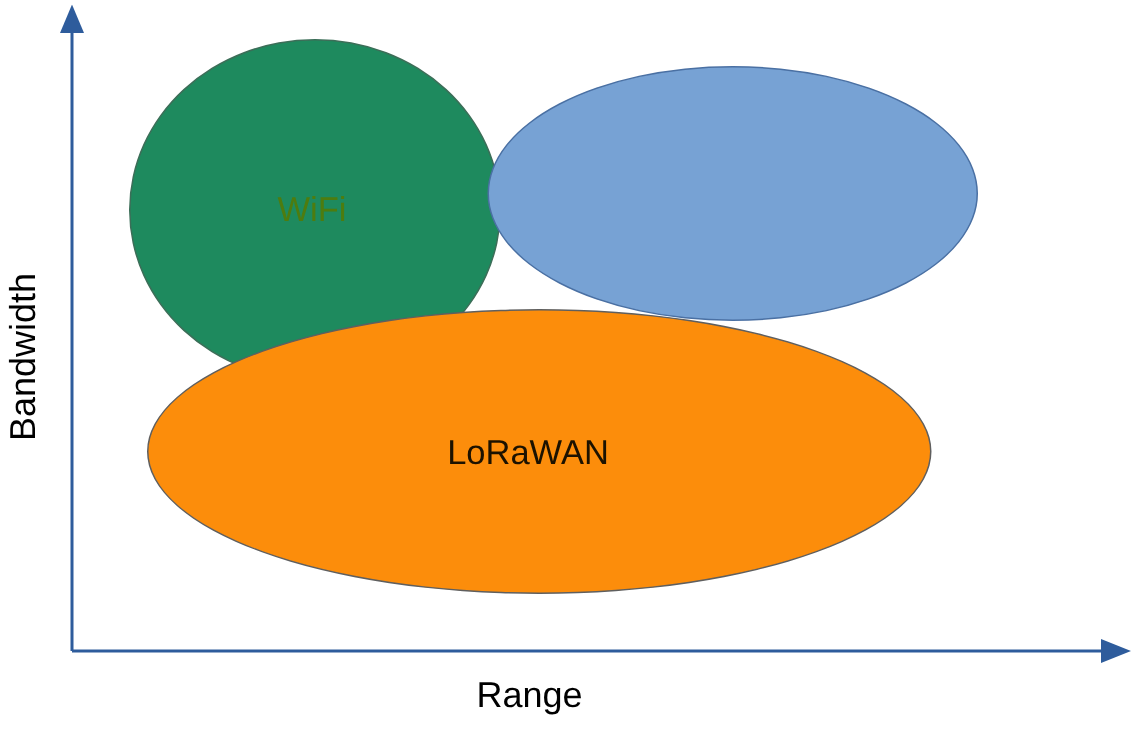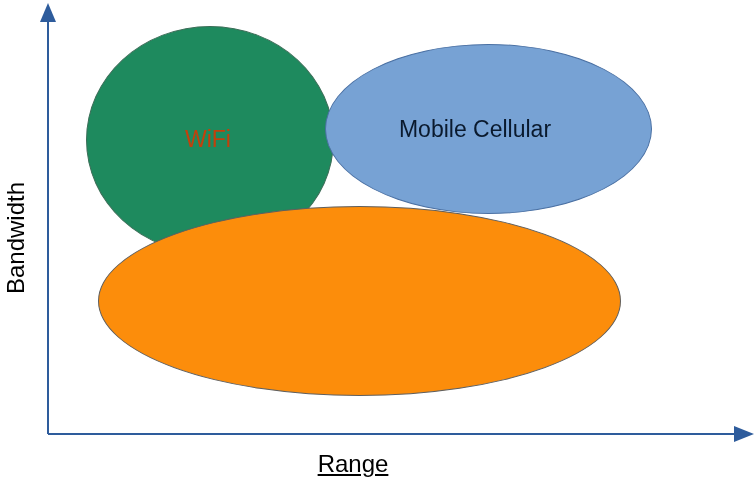--- a/index.html
+++ b/index.html
@@ -73,24 +73,24 @@
 <body>
 
 <div class="stage">
 
   <div class="axis-line y" style="background-color: rgb(46, 92, 156);"></div>
   <div class="arrow up" style="background-color: rgb(46, 92, 156);"></div>
   <div class="axis-line x" style="background-color: rgb(46, 92, 156);"></div>
   <div class="arrow right" style="background-color: rgb(46, 92, 156);"></div>
 
   <div class="axis-label y" style="color: rgb(0, 0, 0);">Bandwidth</div>
-  <div class="axis-label x" style="color: rgb(0, 0, 0); text-decoration: underline;">Range</div>
+  <div class="axis-label x" style="color: rgb(0, 0, 0);">Range</div>
 
   <div class="ellipse wifi" style="background-color: rgb(30, 138, 94); border-color: rgb(60, 110, 88);"></div>
   <div class="ellipse cellular" style="background-color: rgb(119, 162, 212); border-color: rgb(74, 112, 163);"></div>
   <div class="ellipse lorawan" style="background-color: rgb(252, 141, 11); border-color: rgb(95, 95, 95);"></div>
 
-  <div class="shape-label wifi-label" style="color: #c2410c;">
+  <div class="shape-label wifi-label" style="color: #4d7c0f;">
     <div>WiFi</div>
   </div>
-  <div class="shape-label cellular-label" style="color: rgb(10, 26, 46);">Mobile Cellular</div>
+  <div class="shape-label lorawan-label" style="color: rgb(28, 18, 0);">LoRaWAN</div>
 
 </div>
 
 </body></html>

